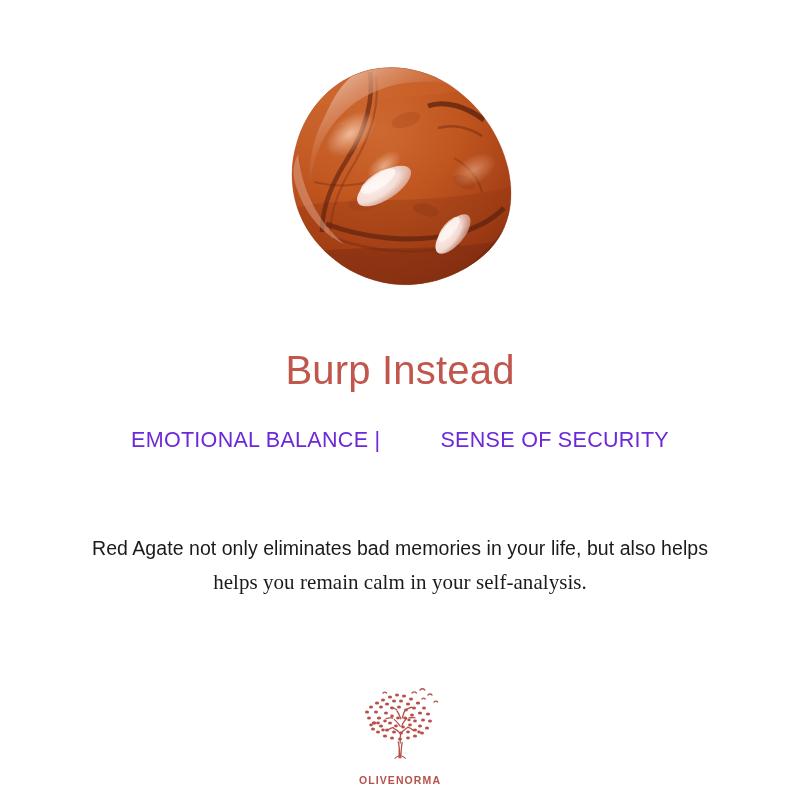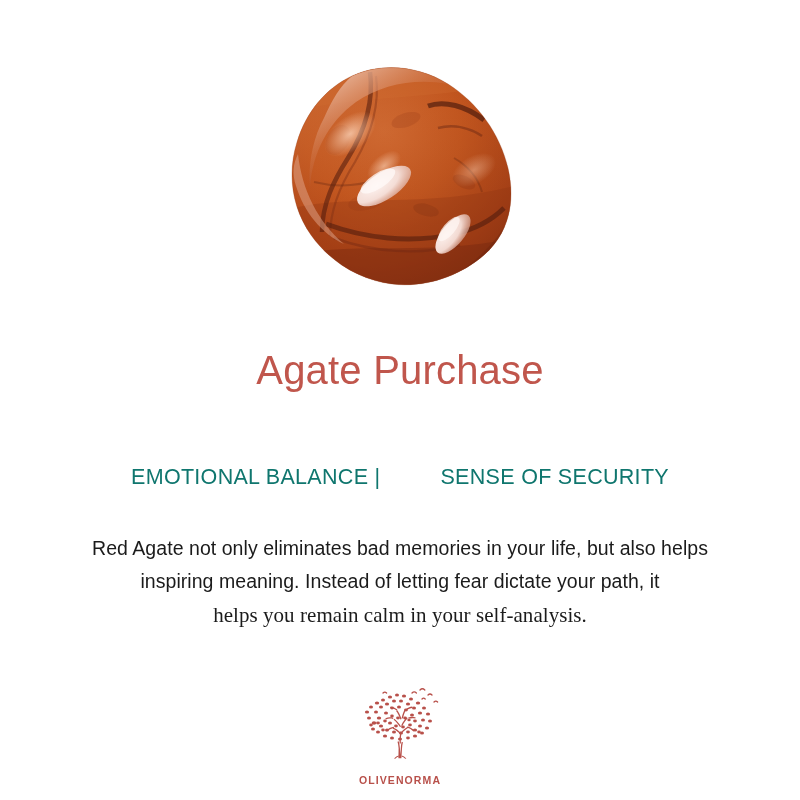--- a/index.html
+++ b/index.html
@@ -52,24 +52,23 @@
     left:0; top:428px;
     width:800px;
     display:flex;
     align-items:baseline;
     justify-content:center;
     gap:0;
   }
 
   .tag-strong {
     font-size:21.5px;
-    color:#0f766e;
+    color:#6d28d9;
     letter-spacing:0.3px;
     white-space:nowrap;
-    margin-top:37px;
   }
 
   .tag-muted {
     font-size:16.5px;
     color:#c98c85;
     letter-spacing:0.5px;
     white-space:nowrap;
   }
 
   .tag-gap-a { width:26px; flex:0 0 26px; }
@@ -212,32 +211,31 @@
         </g>
 
         <path d="M74 14 C104 0 141 4 170 22 C200 41 222 72 230 106
                  C238 141 230 172 206 193 C181 215 146 226 114 222
                  C82 218 52 200 33 173 C14 146 9 112 19 80
                  C28 50 48 26 74 14 Z" fill="none" stroke="#8e3a1c" stroke-width="1" opacity="0.25"></path>
       </svg>
     </div>
   </div>
 
-  <div class="title">Agate Purchase</div>
+  <div class="title">Burp Instead</div>
 
   <div class="tagline">
     <span class="tag-strong">EMOTIONAL BALANCE |</span>
     <span class="tag-gap-a"></span>
     <span class="tag-gap-b"></span>
     <span class="tag-strong">SENSE OF SECURITY</span>
   </div>
 
   <div class="body-copy">
     <span class="ln">Red Agate not only eliminates bad memories in your life, but also helps</span>
-    <span class="ln">inspiring meaning. Instead of letting fear dictate your path, it</span>
     <span class="ln last">helps you remain calm in your self-analysis.</span>
   </div>
 
   <div class="logo">
     <svg class="logo-mark" viewBox="0 0 92 72">
       <g fill="#b8504a">
 
         <path d="M44.4 70.2 h3.0 l0.6 -9.4 c0.1 -2.4 0.4 -4.6 0.9 -6.6 l-1.2 -0.4
                  c-0.5 1.9 -0.8 4.0 -0.9 6.3 l-0.4 6.6 -0.5 -6.8
                  c-0.2 -2.5 -0.6 -4.7 -1.2 -6.6 l-1.2 0.4

